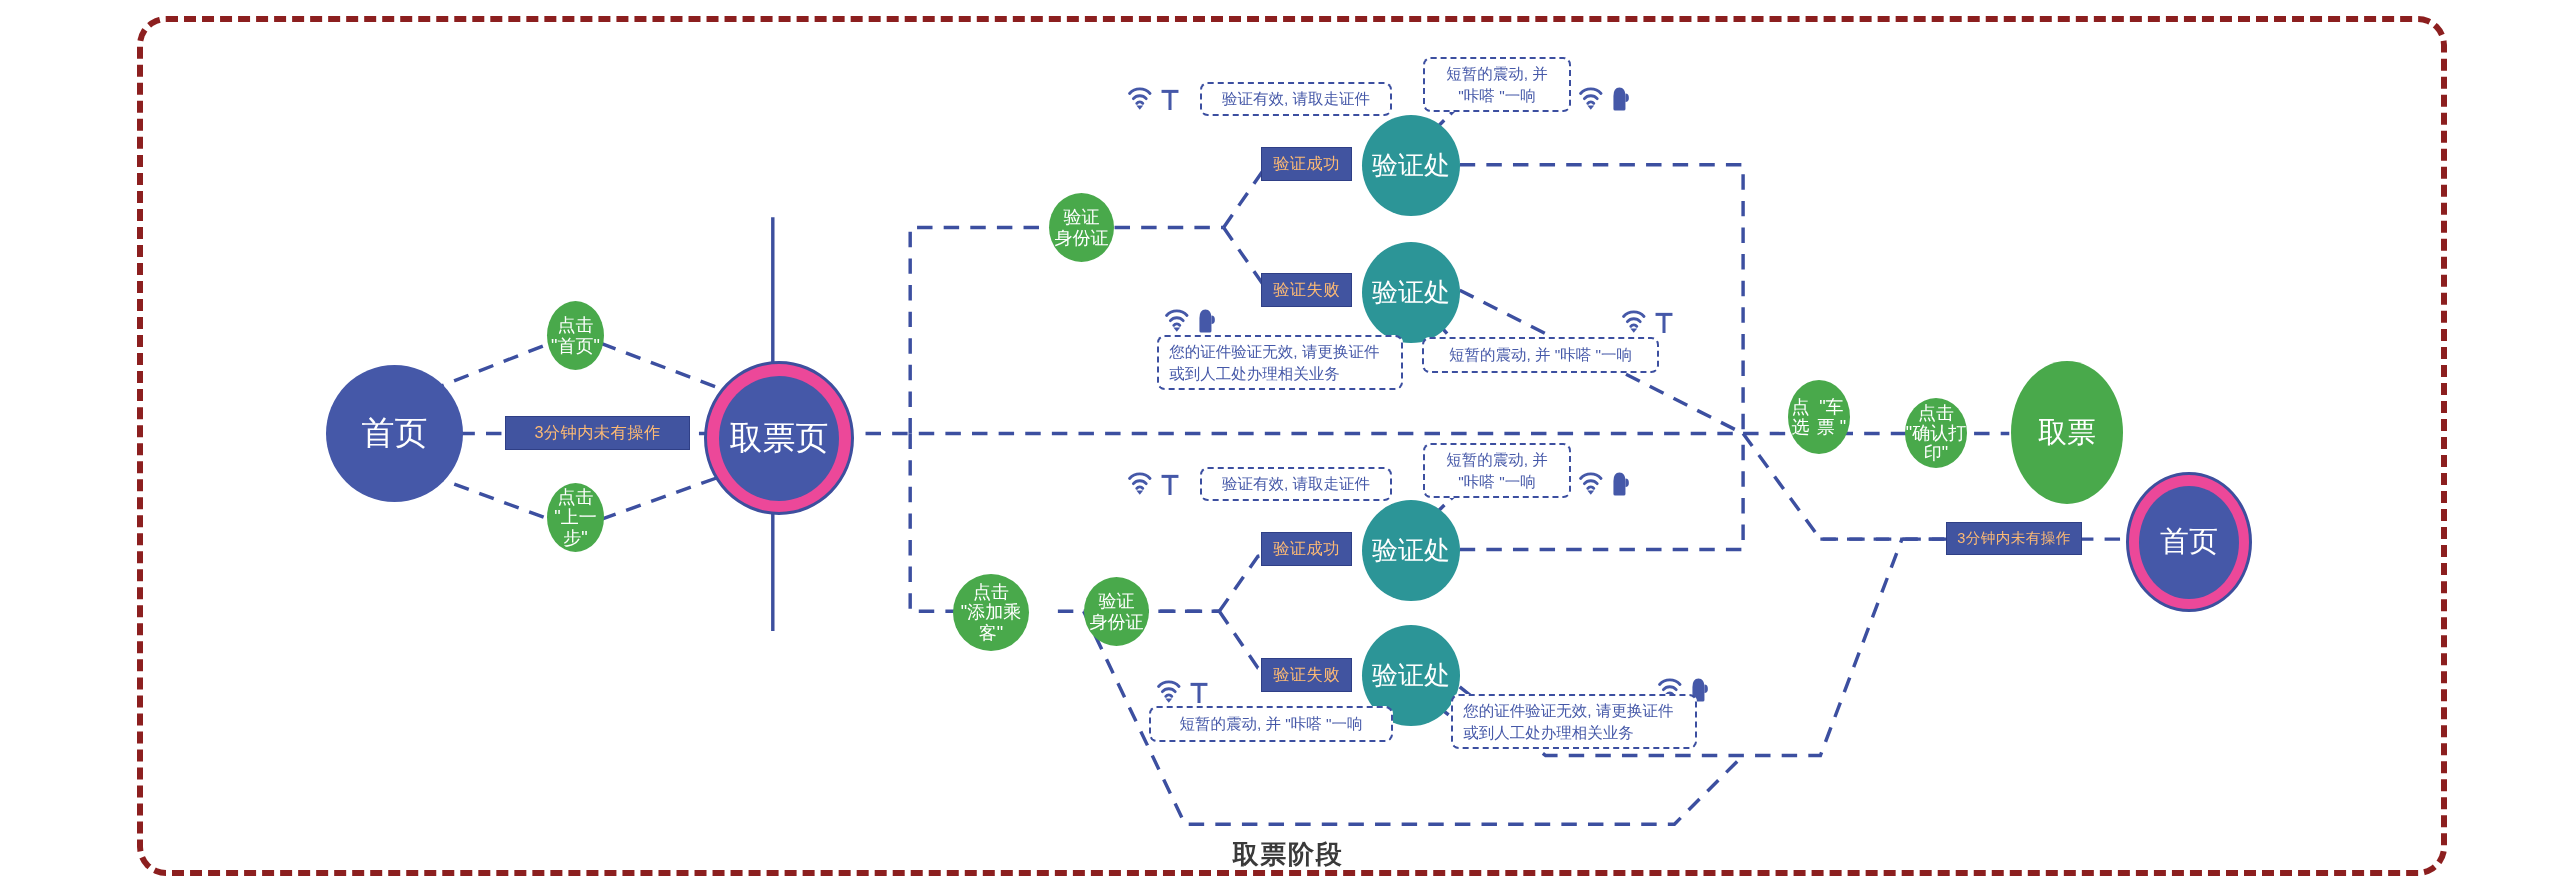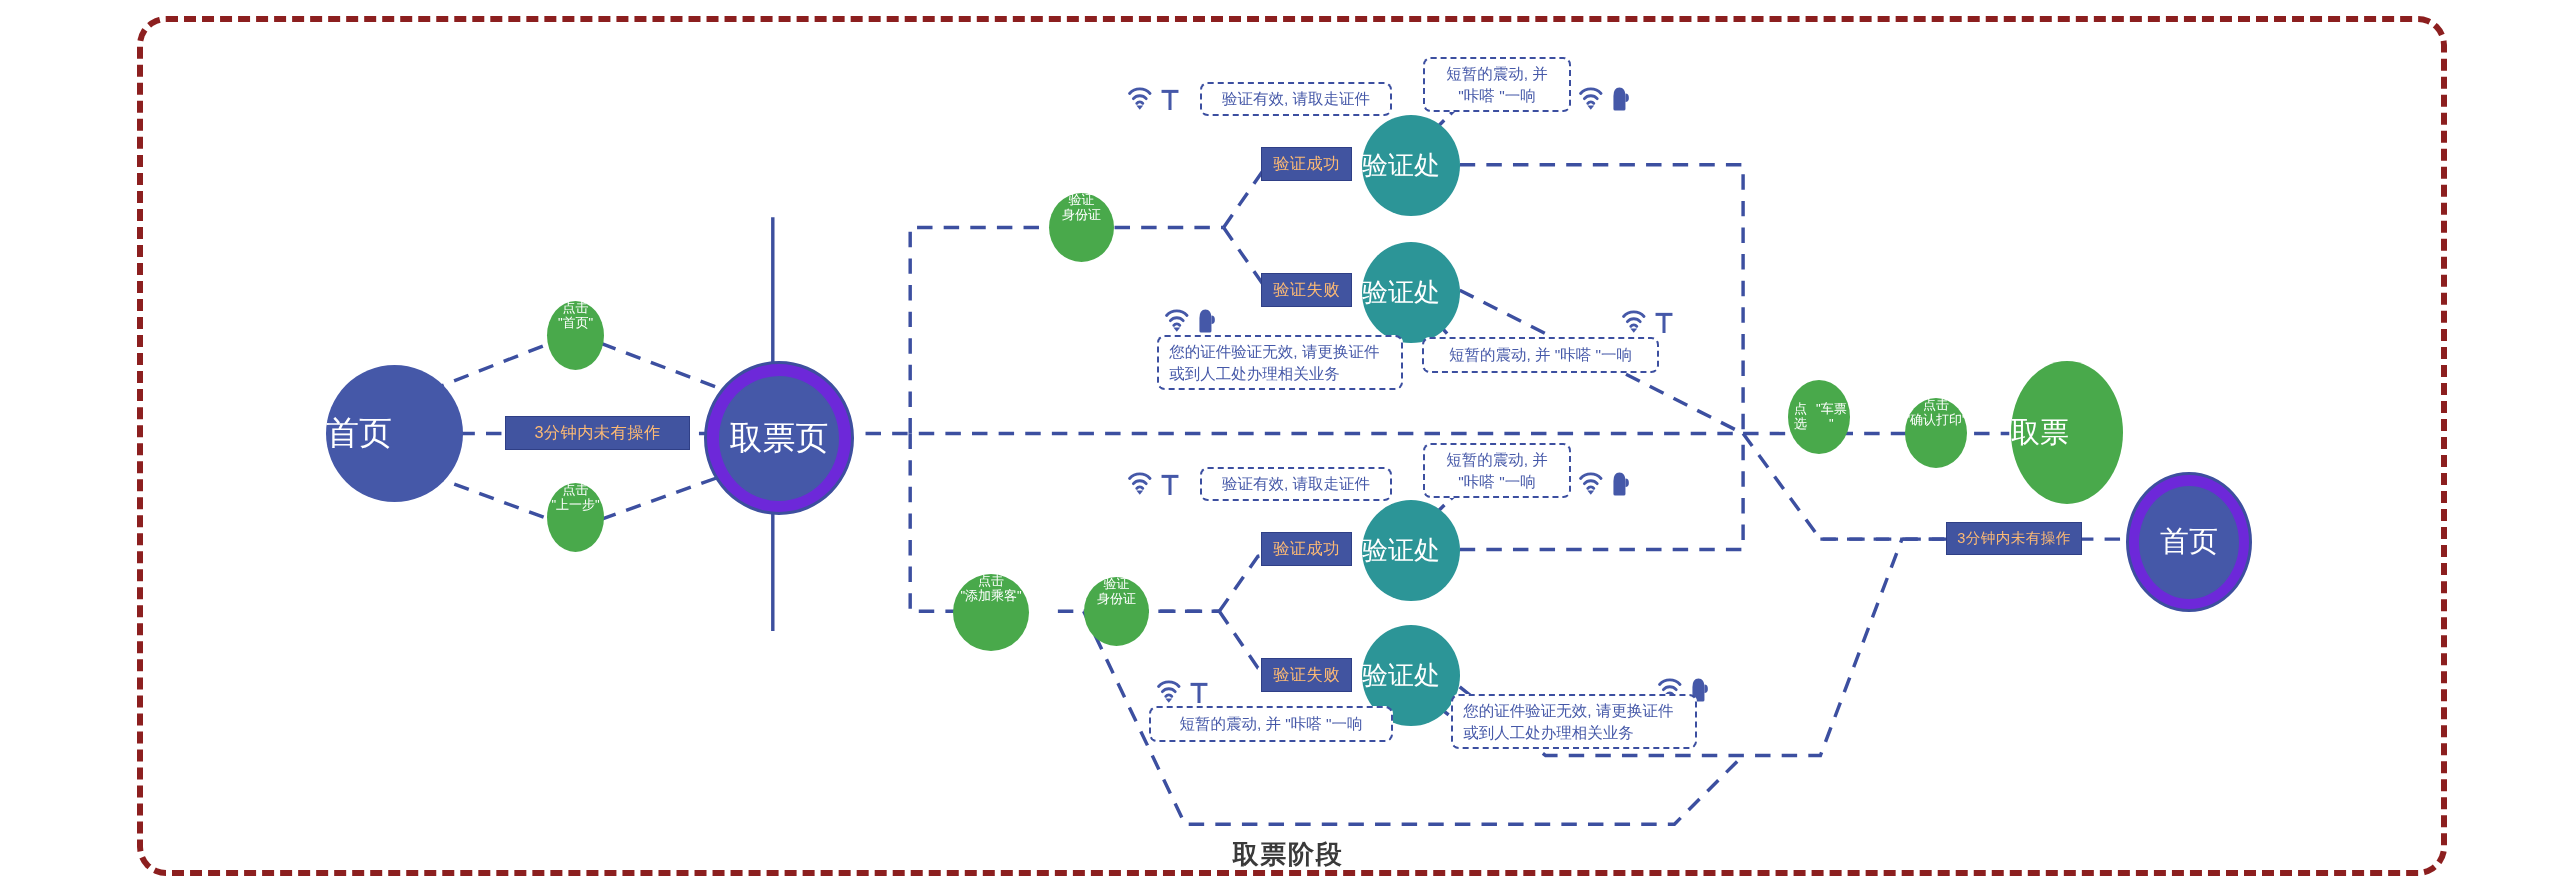--- a/index.html
+++ b/index.html
@@ -13,28 +13,28 @@
   
   #frame{
     position:absolute;left:137px;top:15.5px;width:2310px;height:860px;
     border:6px dashed #8c1f1f;border-radius:29px;box-sizing:border-box;
   }
 
   
   #links{position:absolute;left:0;top:0;width:2576px;height:892px;}
 
   
-  .node{position:absolute;display:flex;align-items:center;justify-content:flex-start;
+  .node{position:absolute;display:flex;align-items:center;justify-content:center;
         text-align:center;color:#ffffff;line-height:1.12;box-sizing:border-box;}
 
   .ellipse-blue{background:#4558a8;border-radius:50%;}
   .ellipse-green{background:#49a94b;border-radius:50%;}
   .ellipse-teal{background:#2c9597;border-radius:50%;}
 
-  .ring{border-radius:50%;background:#6d28d9;border:3.4px solid #3d4f9e;
+  .ring{border-radius:50%;background:#ec4899;border:3.4px solid #3d4f9e;
         display:flex;align-items:center;justify-content:center;position:absolute;}
   .ring > .inner{border-radius:50%;background:#4558a8;display:flex;
         align-items:center;justify-content:center;color:#fff;}
 
   
   .rect-label{position:absolute;background:#4154a0;border:1.7px solid #2f3f86;
       color:#fdba74;display:flex;align-items:center;justify-content:center;
       font-size:16.3px;white-space:nowrap;box-sizing:border-box;letter-spacing:0.4px;}
 
   
@@ -48,21 +48,21 @@
   .iconset svg{display:block;}
 
   
   #caption{position:absolute;left:0;top:837px;width:2576px;text-align:center;
       font-size:26px;color:#3a3a3a;letter-spacing:1.7px;
       font-family:"Liberation Sans","DejaVu Sans",sans-serif;font-weight:bold;}
 
   .n-xl{font-size:33px;}
   .n-lg{font-size:29px;}
   .n-md{font-size:26px;}
-  .n-xs{font-size:13px;}
+  .n-xs{font-size:18px;}
 </style>
 </head>
 <body>
 
 <div id="stage">
 
   <div id="frame"></div>
 
   <svg id="links" viewBox="0 0 3000 1039" preserveAspectRatio="none">
     <g fill="none" stroke="#3c4fa0" stroke-width="4" stroke-dasharray="18,13" stroke-linecap="butt">

